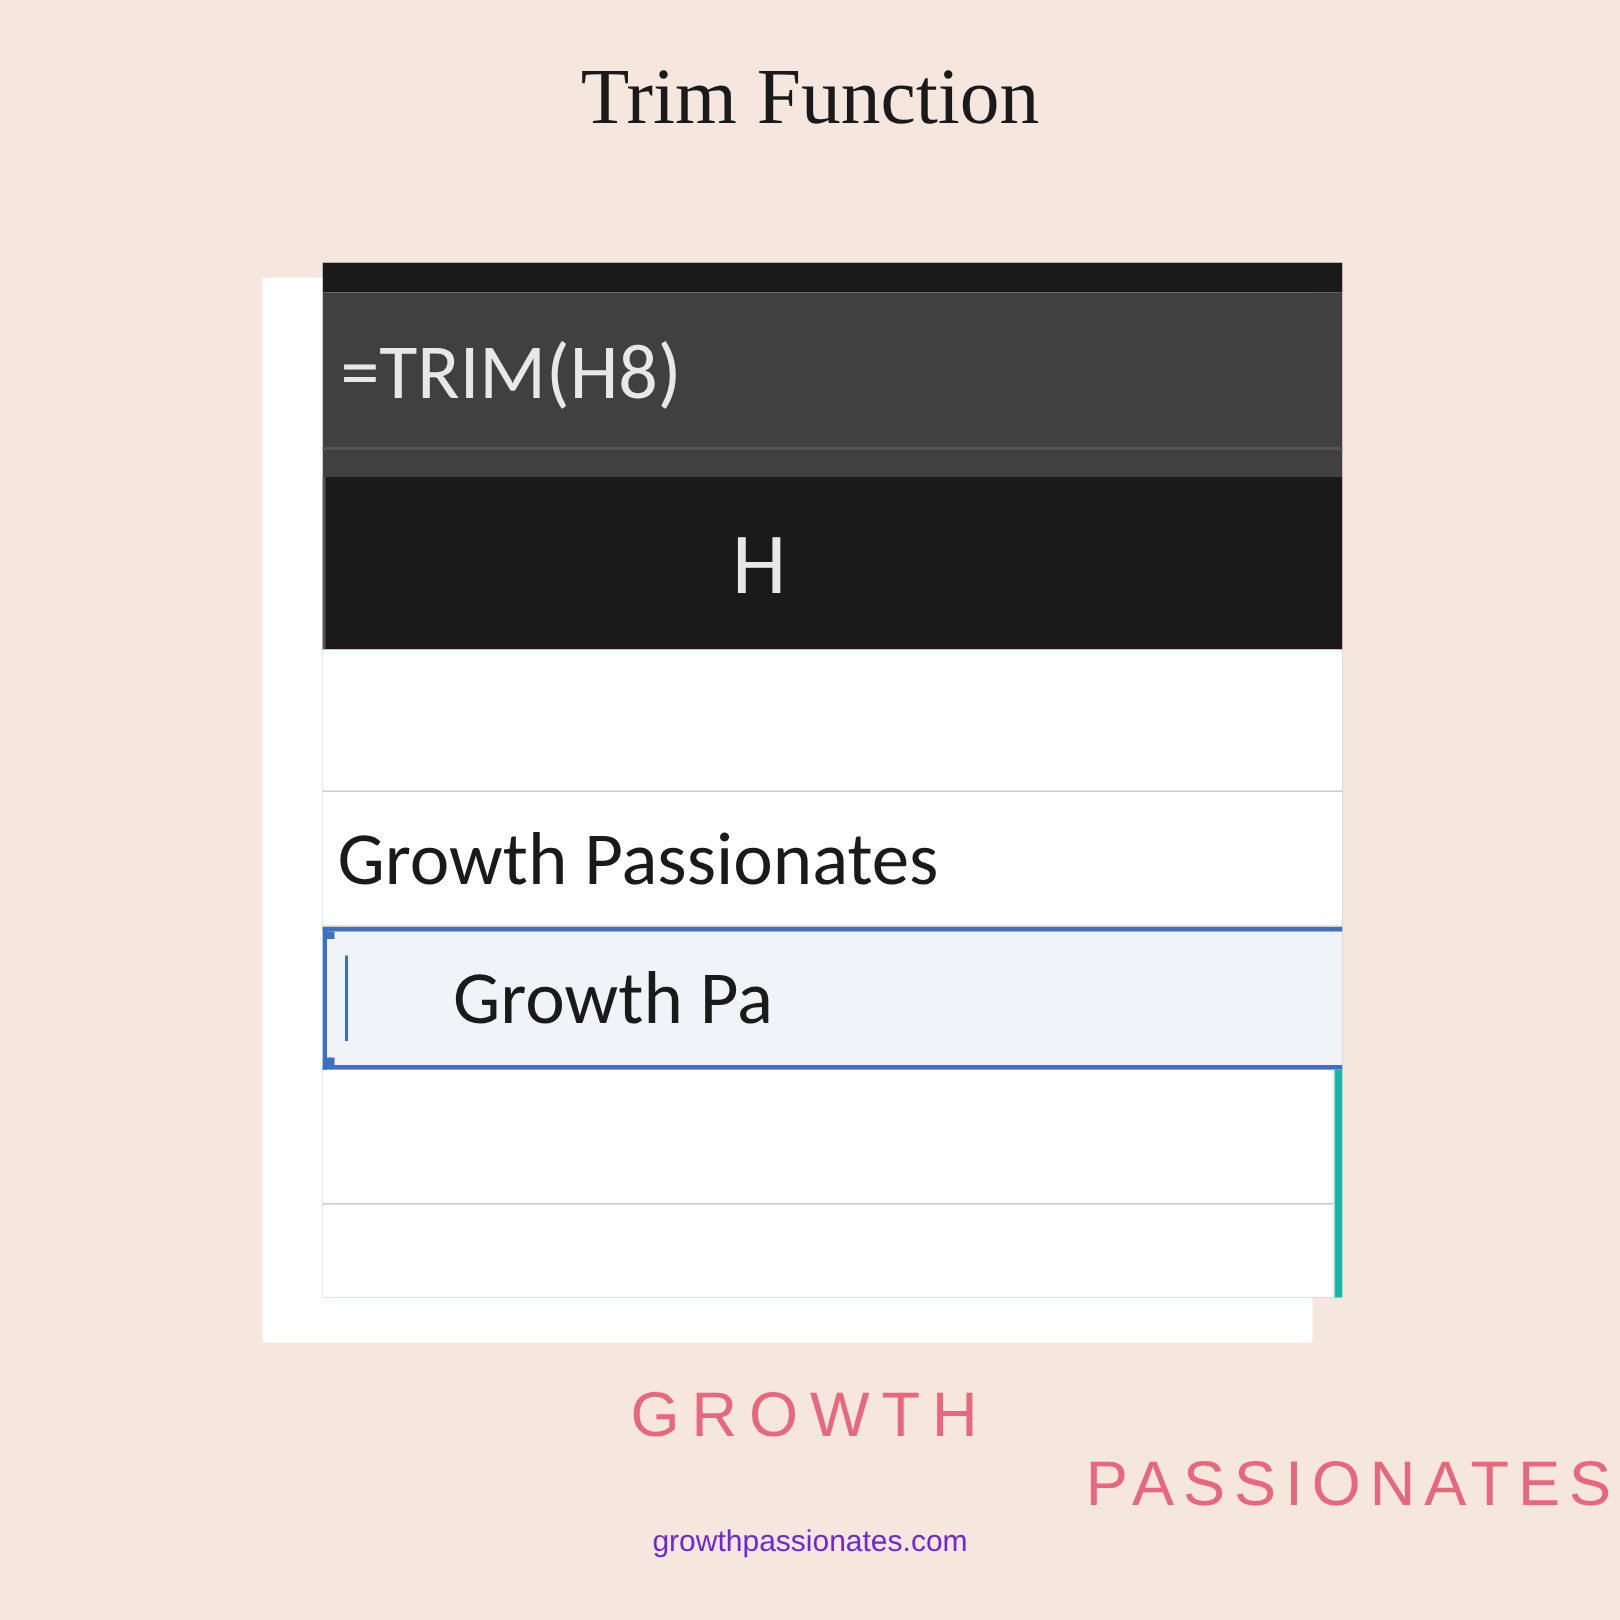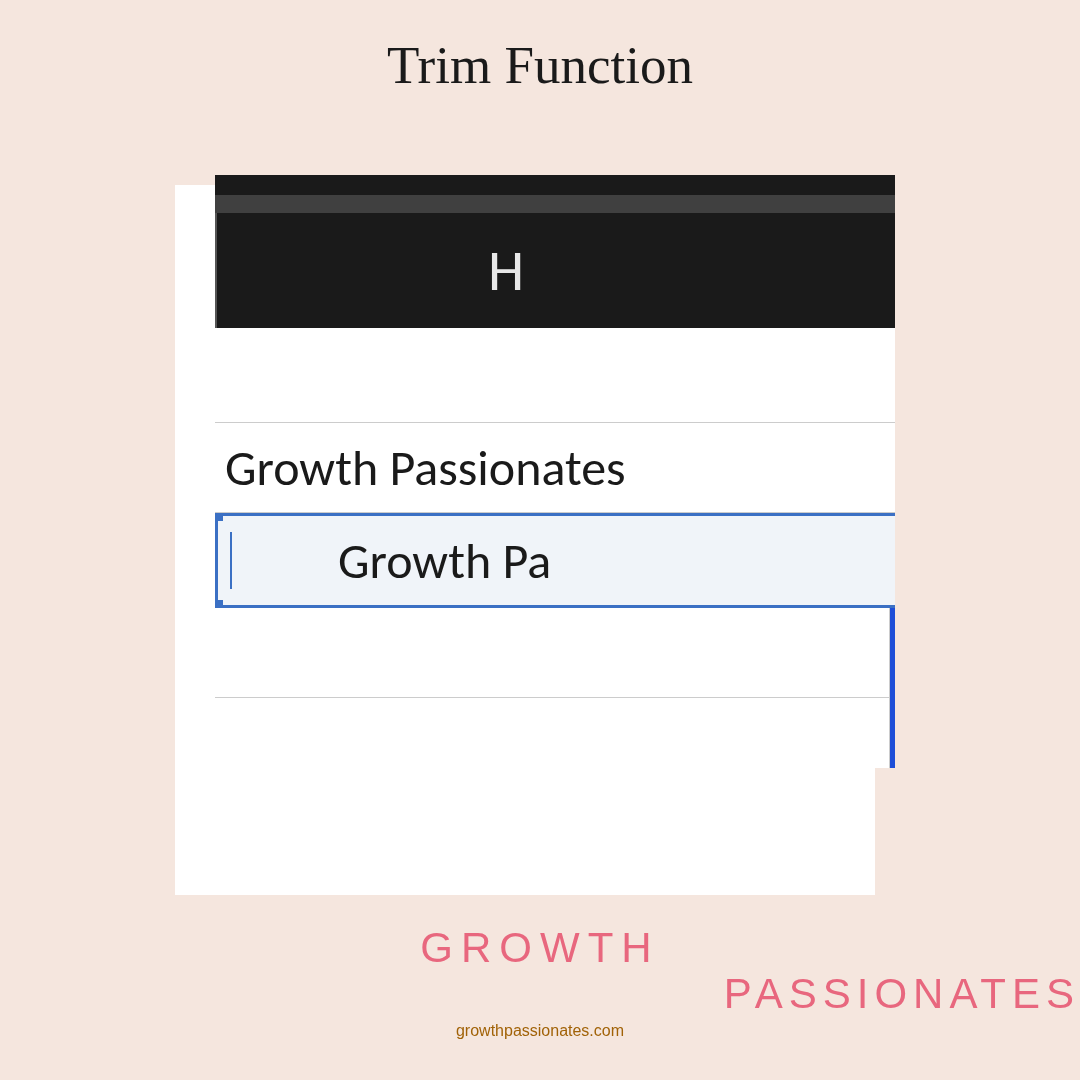--- a/index.html
+++ b/index.html
@@ -76,21 +76,21 @@
       justify-content: center;
       padding-right: 100px;
       border-left: 2px solid #555;
     }
     .column-header-text {
       color: #e8e8e8;
       font-size: 58px;
       font-weight: 400;
     }
     .cells-area {
-      background: #1d4ed8;
+      background: #14b8a6;
       position: relative;
     }
     .cell-row {
       height: 90px;
       border-bottom: 1px solid #ccc;
       display: flex;
       align-items: center;
       padding-left: 10px;
       background: #fff;
     }
@@ -103,21 +103,21 @@
     }
     .selected-row {
       position: relative;
       height: 95px;
       background: #f0f4f9;
       border-top: 3px solid #3b70c4;
       border-bottom: 3px solid #3b70c4;
       border-left: 3px solid #3b70c4;
       display: flex;
       align-items: center;
-      padding-left: 120px;
+      padding-left: 84px;
       overflow: hidden;
     }
     .handle {
       position: absolute;
       width: 10px;
       height: 10px;
       background: #3b70c4;
       left: -5px;
     }
     .handle.top-left { top: -5px; }
@@ -166,34 +166,37 @@
     .logo .line1 {
       display: block;
     }
     .logo .line2 {
       display: block;
       letter-spacing: 6px;
       text-align: right;
     }
     .url {
       font-family: Arial, Helvetica, sans-serif;
-      font-size: 16px;
-      color: #a16207;
+      font-size: 20px;
+      color: #6d28d9;
       margin-top: 5px;
     }
   </style>
 </head>
 <body>
 
 <div class="title">Trim Function</div>
 
 <div class="screenshot-container">
   <div class="white-bg"></div>
   <div class="spreadsheet">
     <div class="top-strip"></div>
+    <div class="formula-bar">
+      <span class="formula-text">=TRIM(H8)</span>
+    </div>
     <div class="separator-strip"></div>
     <div class="column-header">
       <span class="column-header-text">H</span>
     </div>
     <div class="cells-area">
       <div class="cell-row empty1"></div>
       <div class="cell-row">
         <span class="cell-text">Growth Passionates</span>
       </div>
       <div class="selected-row">

